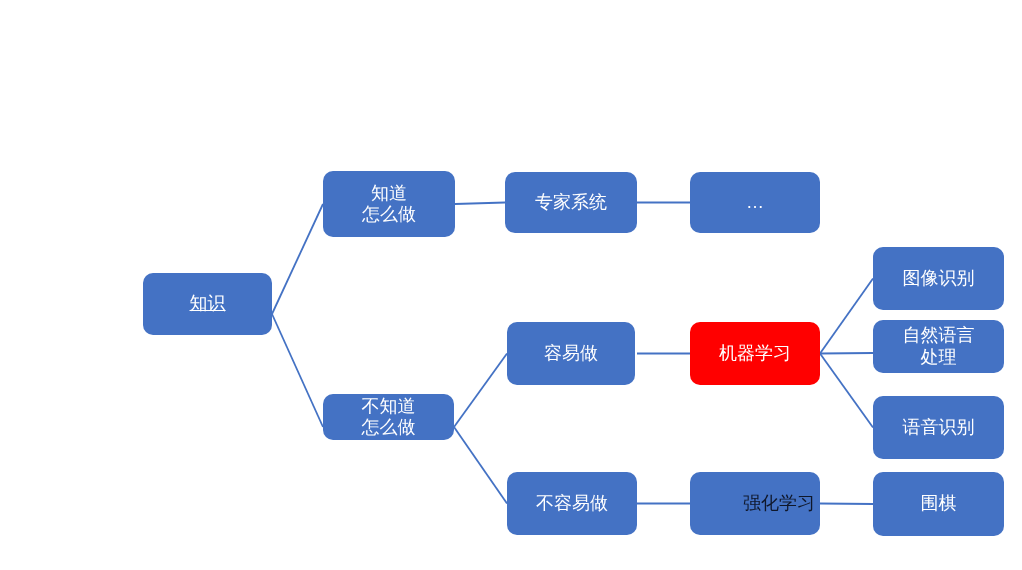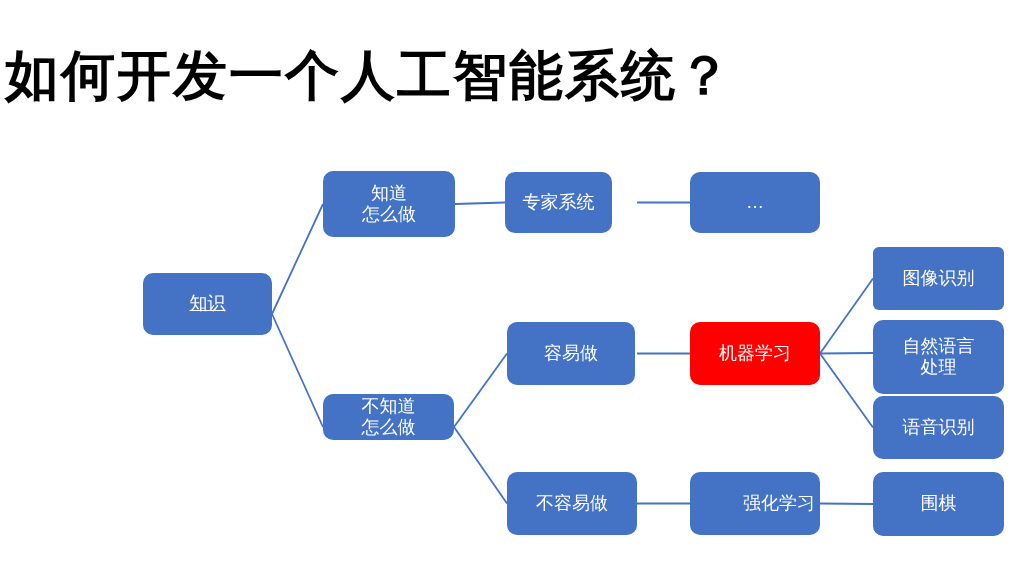--- a/index.html
+++ b/index.html
@@ -63,28 +63,27 @@
       <line x1="820" y1="353.5" x2="873" y2="278.5" stroke="#4472C4" stroke-width="1.8"></line>
       <line x1="820" y1="353.5" x2="873" y2="353" stroke="#4472C4" stroke-width="1.8"></line>
       <line x1="820" y1="353.5" x2="873" y2="427.5" stroke="#4472C4" stroke-width="1.8"></line>
       <line x1="637" y1="503.5" x2="690" y2="503.5" stroke="#4472C4" stroke-width="1.8"></line>
       <line x1="820" y1="503.5" x2="873" y2="504" stroke="#4472C4" stroke-width="1.8"></line>
     </svg>
   <div id="nodes-layer">
       <div class="node" style="left: 143px; top: 273px; width: 129px; height: 62px; background: rgb(68, 114, 196); color: rgb(255, 255, 255); text-decoration: underline;">知识</div>
       <div class="node" style="left: 323px; top: 171px; width: 132px; height: 66px; background: rgb(68, 114, 196); color: rgb(255, 255, 255);">知道
 怎么做</div>
-      <div class="node" style="left: 505px; top: 172px; width: 107px; height: 61px; background: rgb(68, 114, 196); color: rgb(255, 255, 255);">专家系统</div>
+      <div class="node" style="left: 505px; top: 172px; width: 132px; height: 61px; background: rgb(68, 114, 196); color: rgb(255, 255, 255);">专家系统</div>
       <div class="node" style="left: 690px; top: 172px; width: 130px; height: 61px; background: rgb(68, 114, 196); color: rgb(255, 255, 255);">…</div>
       <div class="node" style="left: 323px; top: 394px; width: 131px; height: 46px; background: rgb(68, 114, 196); color: rgb(255, 255, 255);">不知道
 怎么做</div>
       <div class="node" style="left: 507px; top: 322px; width: 128px; height: 63px; background: rgb(68, 114, 196); color: rgb(255, 255, 255);">容易做</div>
       <div class="node" style="left: 690px; top: 322px; width: 130px; height: 63px; background: rgb(255, 0, 0); color: rgb(255, 255, 255);">机器学习</div>
       <div class="node" style="left: 507px; top: 472px; width: 130px; height: 63px; background: rgb(68, 114, 196); color: rgb(255, 255, 255); text-align: right;">不容易做</div>
-      <div class="node" style="left: 690px; top: 472px; width: 130px; height: 63px; background: rgb(68, 114, 196); color: #ffffff; padding-left: 48px;">强化学习</div>
-      <div class="node" style="left: 873px; top: 247px; width: 131px; height: 63px; background: rgb(68, 114, 196); color: rgb(255, 255, 255); border-radius: 6px;">图像识别</div>
-      <div class="node" style="left: 873px; top: 320px; width: 131px; height: 74px; background: rgb(68, 114, 196); color: rgb(255, 255, 255);">自然语言
+      <div class="node" style="left: 690px; top: 472px; width: 130px; height: 63px; background: rgb(68, 114, 196); color: #0f172a; padding-left: 48px;">强化学习</div>
+      <div class="node" style="left: 873px; top: 247px; width: 131px; height: 63px; background: rgb(68, 114, 196); color: rgb(255, 255, 255);">图像识别</div>
+      <div class="node" style="left: 873px; top: 320px; width: 131px; height: 53px; background: rgb(68, 114, 196); color: rgb(255, 255, 255);">自然语言
 处理</div>
       <div class="node" style="left: 873px; top: 396px; width: 131px; height: 63px; background: rgb(68, 114, 196); color: rgb(255, 255, 255);">语音识别</div>
       <div class="node" style="left: 873px; top: 472px; width: 131px; height: 64px; background: rgb(68, 114, 196); color: rgb(255, 255, 255);">围棋</div>
     </div>
-  <h1 id="page-title">如何开发一个人工智能系统？</h1>
 </div>
 
 </body></html>

